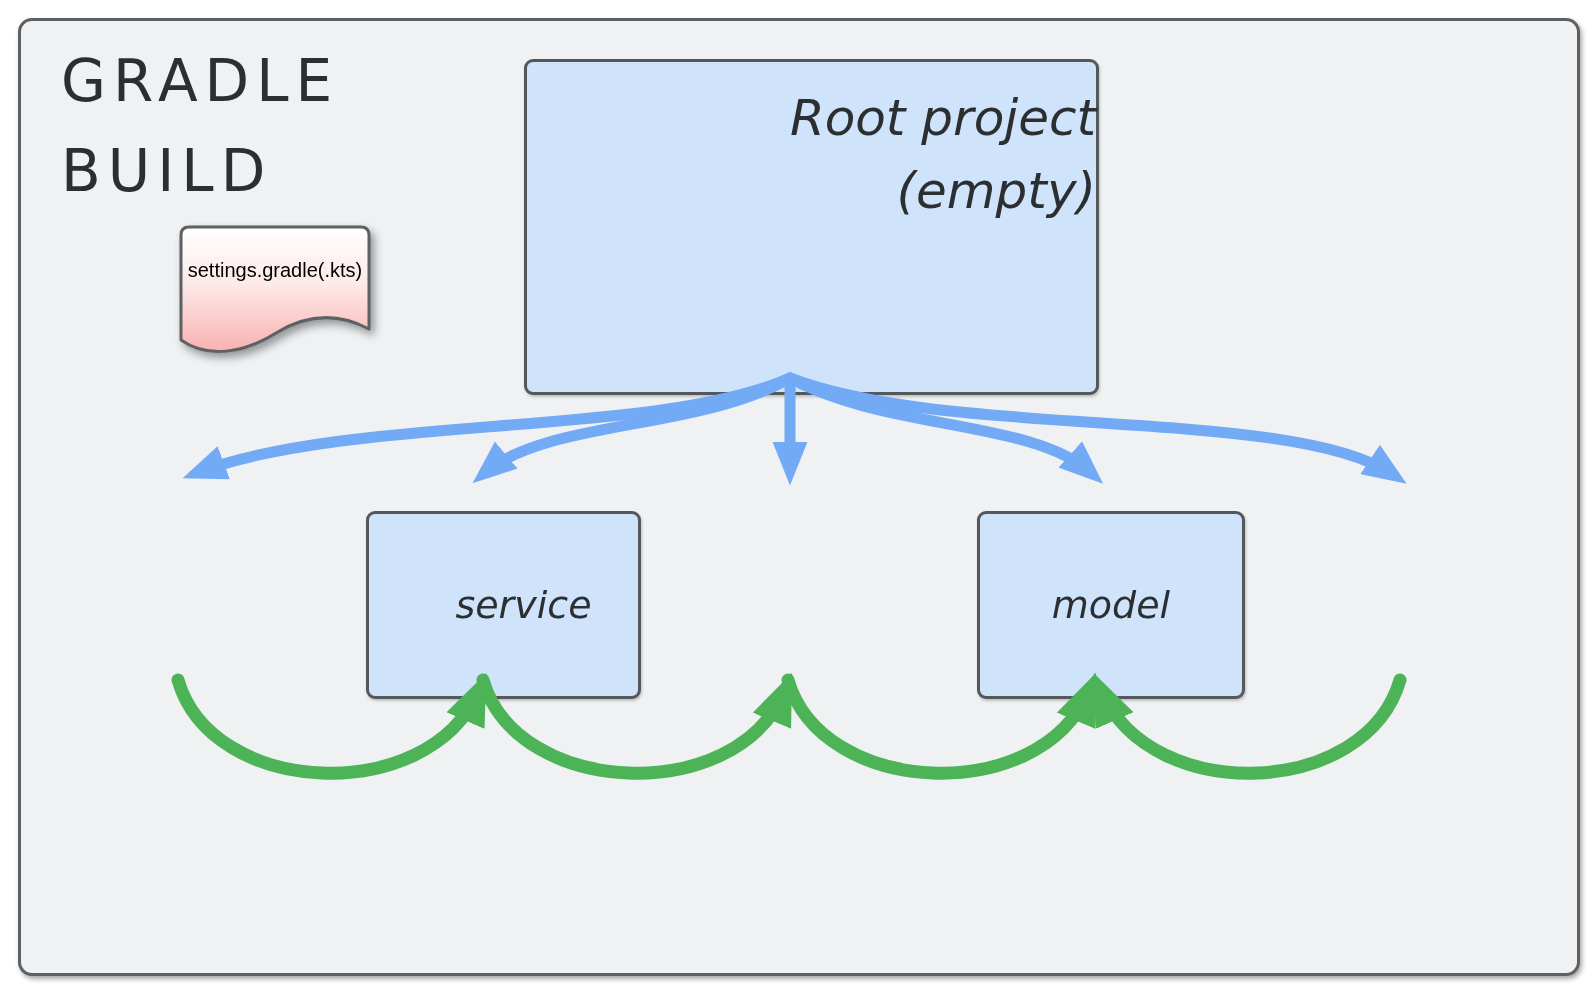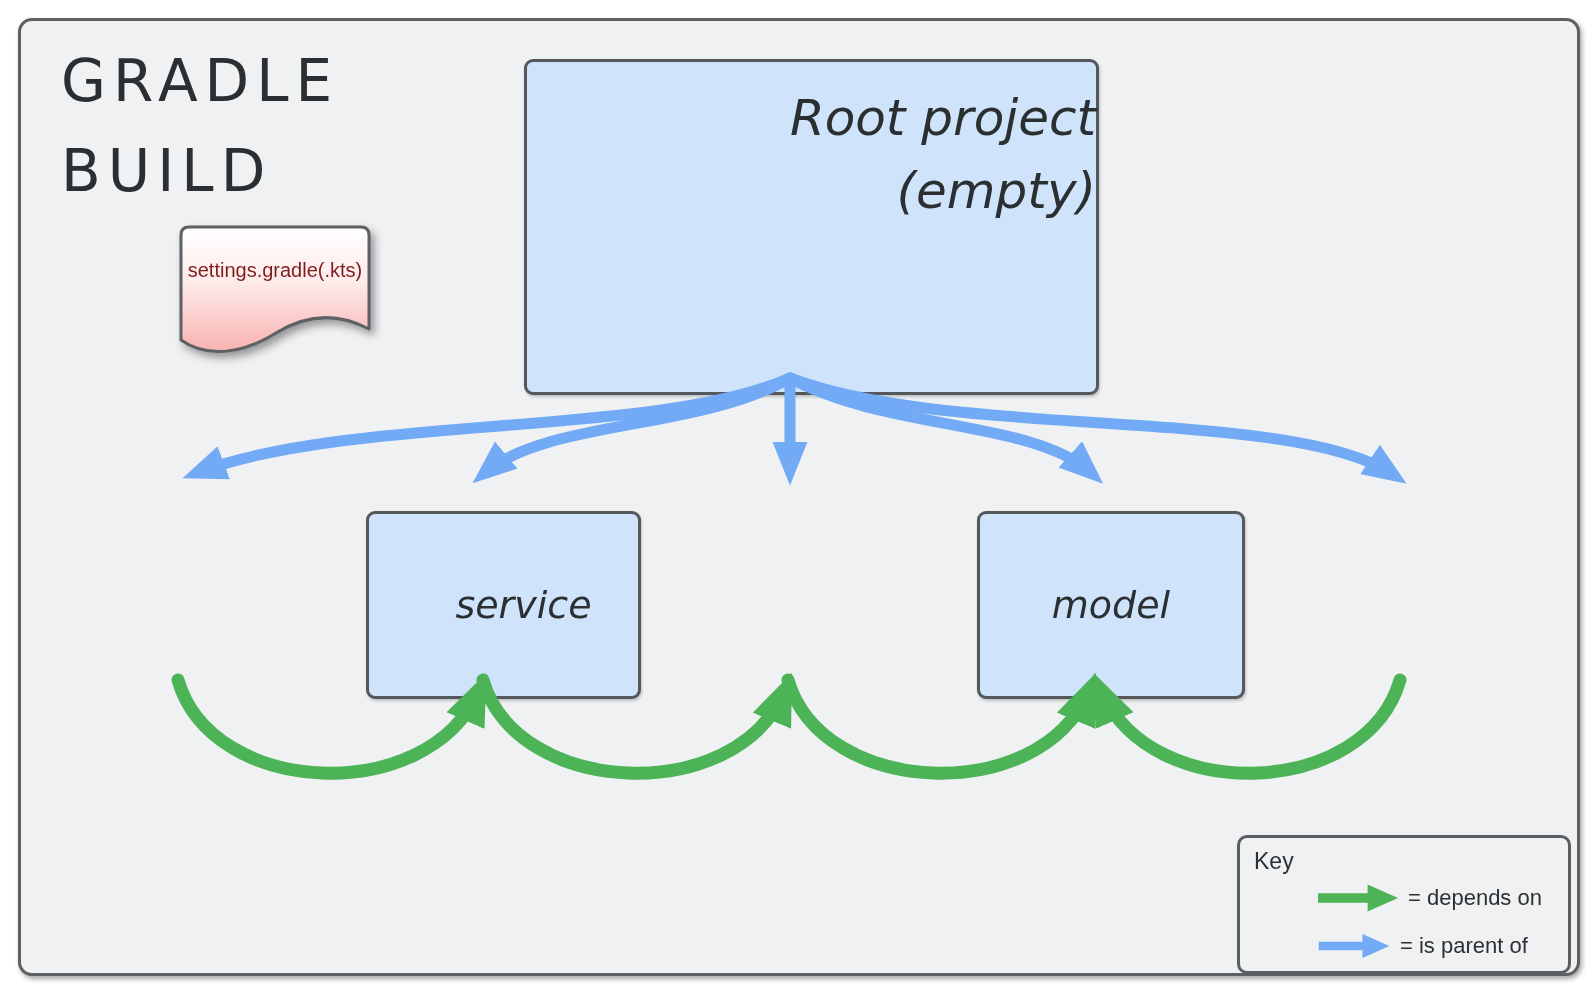--- a/index.html
+++ b/index.html
@@ -27,21 +27,21 @@
     font-weight:400;
     margin-left:6px;
   }
   
   .note { position:absolute; left:153px; top:196px; width:202px; height:152px; }
   .note svg { position:absolute; left:0; top:0; width:100%; height:100%;
               filter:drop-shadow(4px 5px 4px rgba(40,40,40,.45)); }
   .note-path { stroke:#5d6164; stroke-width:3; stroke-linejoin:round; fill:url(#noteGrad); }
   .note-label {
     position:absolute; left:0; top:42px; width:100%;
-    text-align:center; font-size:20px; color:#7f1d1d;
+    text-align:center; font-size:20px; color:#000000;
   }
   
   .node {
     position:absolute; box-sizing:border-box;
     background:#cfe3fb;
     border:3px solid #54585b;
     border-radius:9px;
     box-shadow:1px 2px 3px rgba(0,0,0,.2);
   }
   .root-node { left:503px; top:38px; width:575px; height:336px; text-align:right; padding-top:20px; }
@@ -99,35 +99,20 @@
     <div class="root-line">(empty)</div>
   </div>
 
   <div class="node module m-service">
     <span class="m-label hand">service</span>
   </div>
   <div class="node module m-model">
     <span class="m-label hand">model</span>
   </div>
 
-  <div class="key">
-    <div class="key-title">Key</div>
-    <div class="key-row">
-      <svg width="80" height="28" viewBox="0 0 100 34">
-        <polygon points="0,11 62,11 62,0 100,17 62,34 62,23 0,23" fill="#4cb356"></polygon>
-      </svg>
-      <span class="key-label">= depends on</span>
-    </div>
-    <div class="key-row">
-      <svg width="72" height="24" viewBox="0 0 100 34">
-        <polygon points="0,11 62,11 62,0 100,17 62,34 62,23 0,23" fill="#72aaf5"></polygon>
-      </svg>
-      <span class="key-label">= is parent of</span>
-    </div>
-  </div>
 
 </div>
 
 <svg class="edges" viewBox="0 0 1594 995">
   <defs>
     <marker id="mb" markerUnits="strokeWidth" markerWidth="4" markerHeight="3.2" refX="2.4" refY="1.6" orient="auto">
       <path d="M0,0 L4,1.6 L0,3.2 Z" fill="#72aaf5"></path>
     </marker>
     <marker id="mg" markerUnits="strokeWidth" markerWidth="4" markerHeight="3.2" refX="2.4" refY="1.6" orient="auto">
       <path d="M0,0 L4,1.6 L0,3.2 Z" fill="#4cb356"></path>

